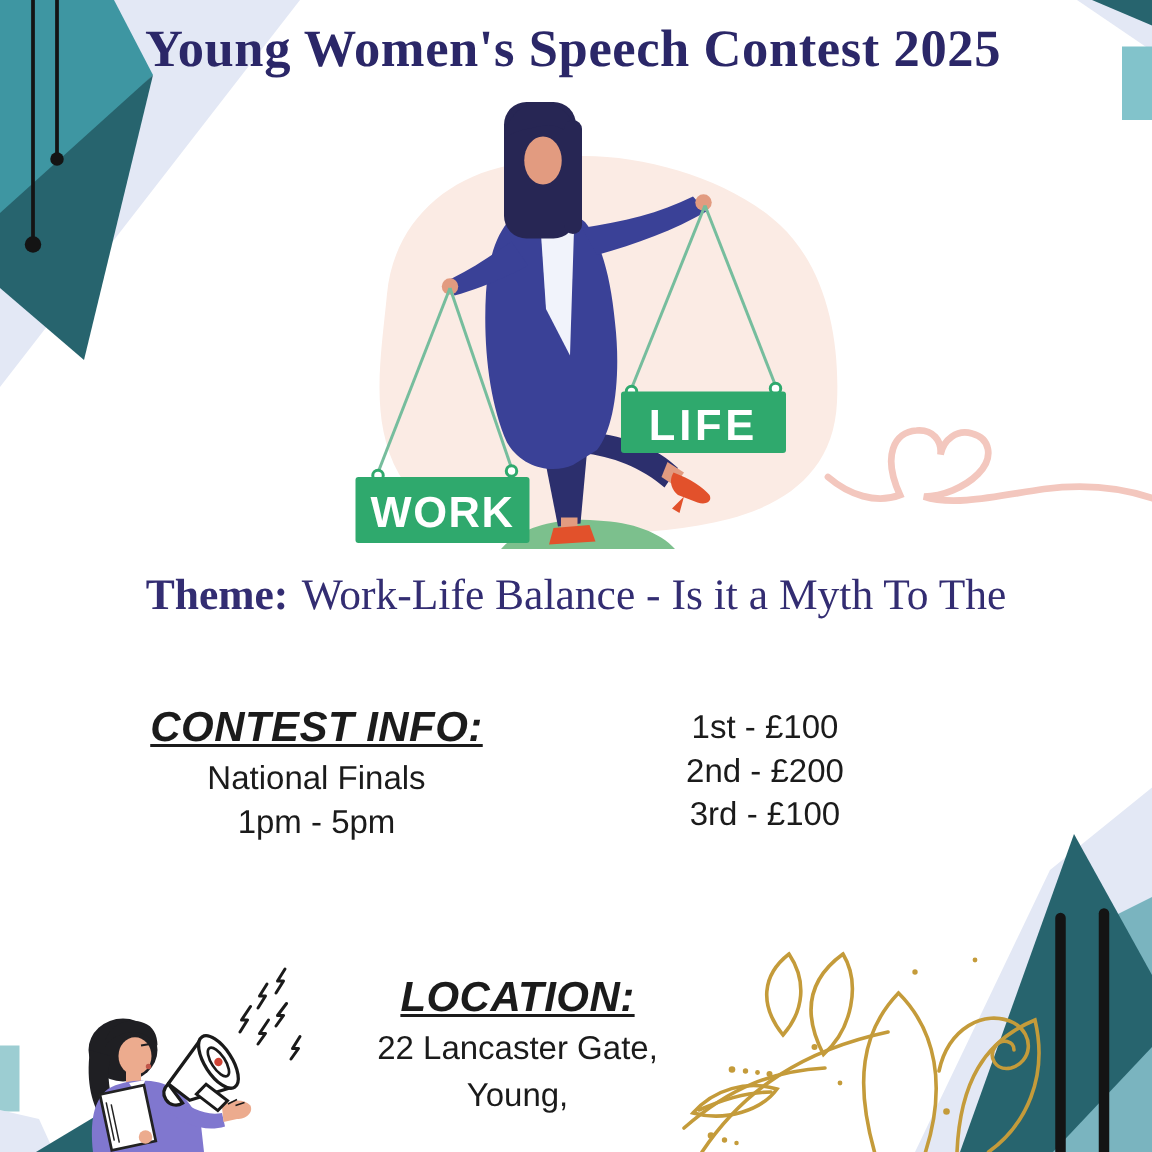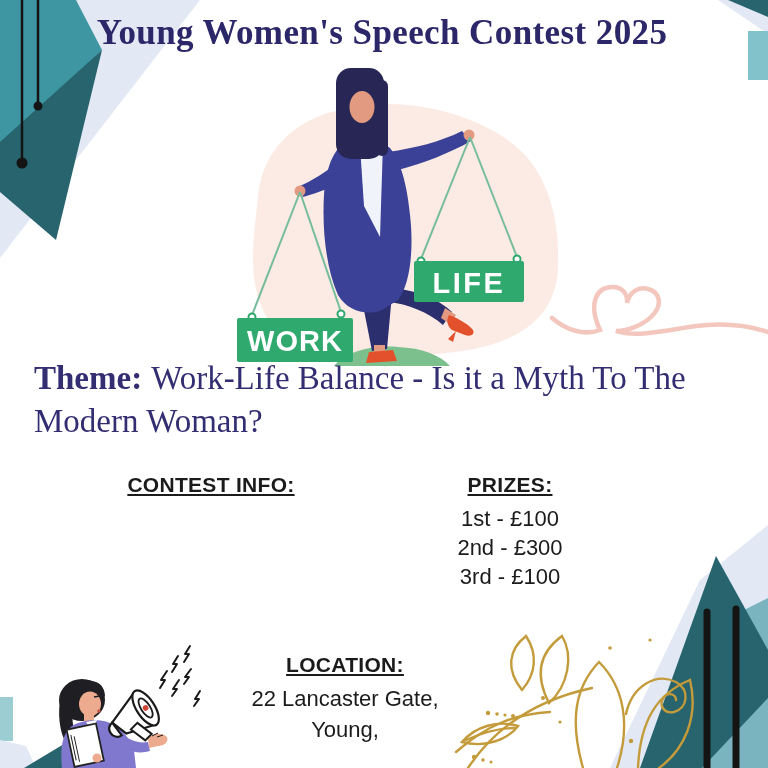--- a/index.html
+++ b/index.html
@@ -8,35 +8,35 @@
     background:#ffffff;overflow:hidden;
     font-family:"Liberation Sans", sans-serif;
   }
   .bg-art{position:absolute;left:0;top:0;width:768px;height:768px;pointer-events:none;}
   .title{
     position:absolute;top:13px;left:0;width:764px;text-align:center;
     font-family:"Liberation Serif", serif;font-weight:700;font-size:35px;
     color:#2b2768;letter-spacing:.4px;
   }
   .theme{
-    position:absolute;top:357px;left:34px;width:700px;
-    font-family:"Liberation Serif", serif;font-size:33px;color:#332d72;
+    position:absolute;top:376px;left:34px;width:700px;text-align:center;
+    font-family:"Liberation Serif", serif;font-size:29px;color:#332d72;
     line-height:43px;
   }
   .theme b{font-weight:700;margin-right:9px;}
   .info-col{
     position:absolute;text-align:center;color:#1b1b1b;
     font-size:22px;line-height:29px;
   }
   .col-contest{left:82px;top:470px;width:258px;}
   .col-prizes{left:400px;top:470px;width:220px;}
   .col-location{left:195px;top:649px;width:300px;line-height:31px;}
   .info-heading{
-    font-weight:700;font-size:21px;text-decoration:underline;
-    letter-spacing:.3px;margin-bottom:5px;
+    font-weight:700;font-size:28px;text-decoration:underline;
+    letter-spacing:.3px;margin-bottom:5px;font-style:italic;
   }
   .col-location .info-heading{margin-bottom:3px;}
 </style>
 </head>
 <body>
 
 <div class="poster">
 
   <svg class="bg-art" viewBox="0 0 768 768">
 
@@ -200,31 +200,31 @@
         <path d="M184,662 l5,-8 h-4 l5,-8"></path>
         <path d="M194,706 l5,-7 h-4 l5,-8"></path>
       </g>
     </g>
   </svg>
 
   <div class="title">Young Women's Speech Contest 2025</div>
 
   <div class="theme">
     <div><b>Theme:</b><span>Work-Life Balance - Is it a Myth To The</span></div>
-    <div>Modern Woman?</div>
   </div>
 
   <div class="info-col col-contest">
     <div class="info-heading">CONTEST INFO:</div>
+    <div>National Finals</div>
+    <div>1pm - 5pm</div>
   </div>
 
   <div class="info-col col-prizes">
-    <div class="info-heading">PRIZES:</div>
     <div>1st - £100</div>
-    <div>2nd - £300</div>
+    <div>2nd - £200</div>
     <div>3rd - £100</div>
   </div>
 
   <div class="info-col col-location">
     <div class="info-heading">LOCATION:</div>
     <div>22 Lancaster Gate,</div>
     <div>Young,</div>
   </div>
 
 </div>

